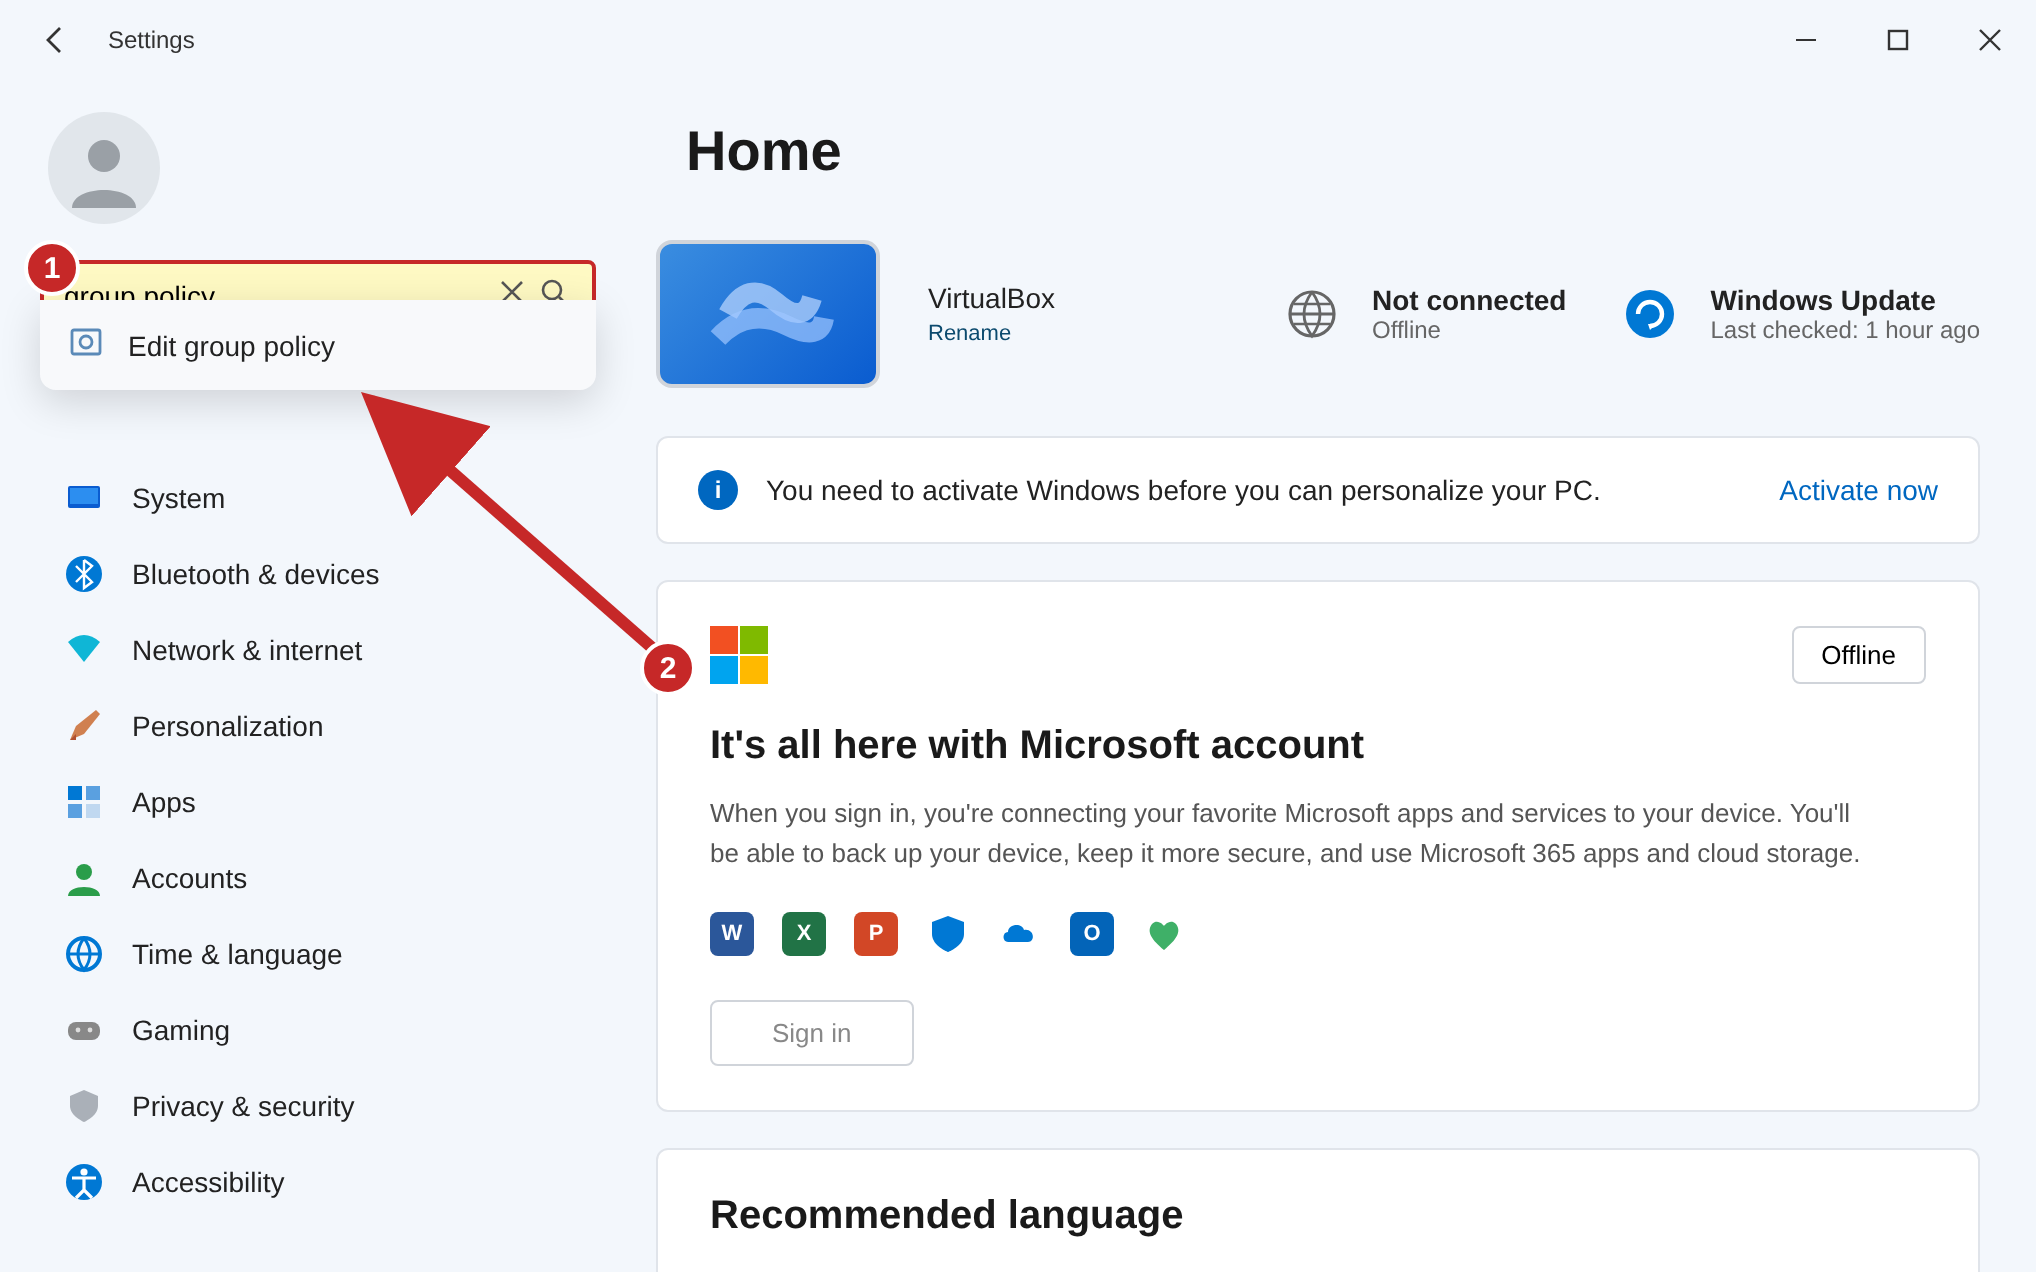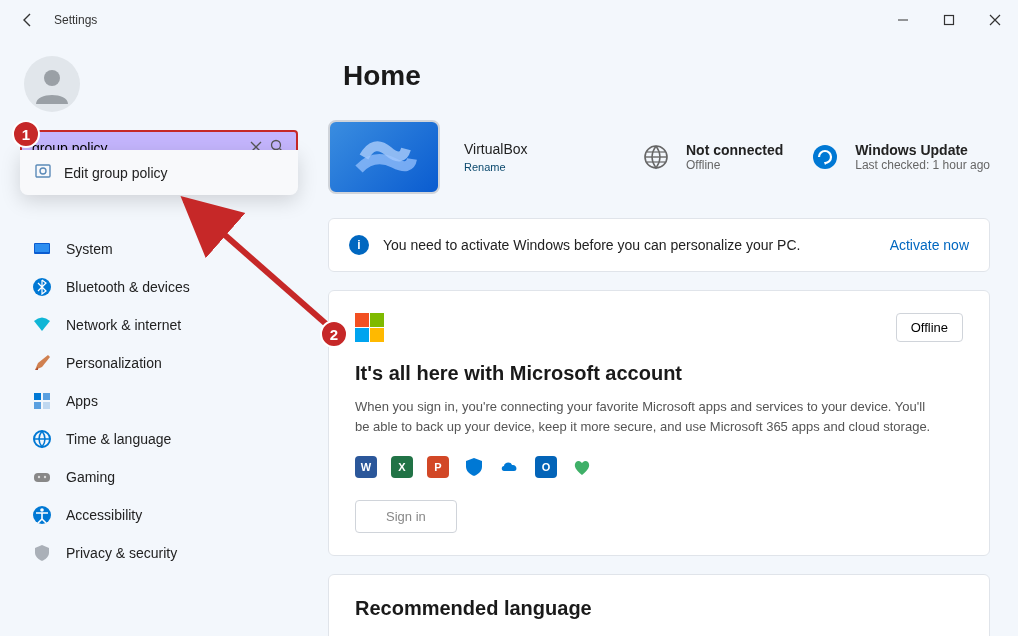--- a/index.html
+++ b/index.html
@@ -9,21 +9,21 @@
   .back { width: 16px; height: 16px; display:flex; align-items:center; justify-content:center; color:#333; }
   .title { font-size: 12px; color: #333; }
   .winctrls { display: flex; }
   .winctrl { width: 46px; height: 32px; display:flex; align-items:center; justify-content:center; color:#333; }
   .layout { display: flex; height: calc(100% - 40px); }
   .sidebar { width: 308px; padding: 16px 10px 0 20px; position: relative; }
   .user-row { display:flex; align-items:center; gap:10px; margin-bottom: 18px; padding-left:4px; }
   .avatar { width:56px; height:56px; border-radius:50%; background:#e1e6eb; display:flex; align-items:center; justify-content:center; }
   .avatar svg { fill:#9aa0a6; }
   .searchbox-wrap { position: relative; }
-  .searchbox { border: 2px solid #c62828; border-radius: 4px; background: #c4b5fd; height: 36px; display:flex; align-items:center; padding: 0 8px 0 10px; }
+  .searchbox { border: 2px solid #c62828; border-radius: 4px; background: #fef9c3; height: 36px; display:flex; align-items:center; padding: 0 8px 0 10px; }
   .searchbox input { border:none; outline:none; flex:1; font-size:14px; background:transparent; }
   .searchbox .icon-btn { color:#555; padding: 0 4px; }
   .dropdown { position:absolute; top: 20px; left:0; right:0; background:#f8f9fb; border-radius: 0 0 8px 8px; box-shadow: 0 6px 20px rgba(0,0,0,0.15); z-index: 20; overflow:hidden; }
   .dropdown-item { display:flex; align-items:center; gap:12px; padding: 12px 14px; font-size:14px; color:#222; }
   .navlist { margin-top: 64px; }
   .navitem { display:flex; align-items:center; gap:14px; padding: 9px 12px; border-radius:4px; font-size:14px; color:#222; }
   .navicon { width:20px; height:20px; display:flex; align-items:center; justify-content:center; }
   .content { flex:1; padding: 20px 28px 0 20px; overflow-y:auto; }
   .page-title { font-size: 28px; font-weight: 600; color:#1a1a1a; margin-bottom: 28px; margin-left: 15px; }
   .status-row { display:flex; align-items:center; gap: 24px; margin-bottom: 24px; }
@@ -162,54 +162,63 @@
               <rect x="11" y="2" width="7" height="7" fill="#5aa0e0"></rect>
               <rect x="2" y="11" width="7" height="7" fill="#5aa0e0"></rect>
               <rect x="11" y="11" width="7" height="7" fill="#c0d8f0"></rect>
             </svg>
           </span>
         <span>Apps</span>
       </div>
       <div class="navitem">
         <span class="navicon">
             <svg width="20" height="20">
+              <circle cx="10" cy="7" r="4" fill="#2a9d4a"></circle>
+              <path d="M2 19 C2 13 18 13 18 19 Z" fill="#2a9d4a"></path>
+            </svg>
+          </span>
+        <span>Accounts</span>
+      </div>
+      <div class="navitem">
+        <span class="navicon">
+            <svg width="20" height="20">
               <circle cx="10" cy="10" r="8" fill="none" stroke="#0078d4" stroke-width="2"></circle>
               <path d="M10 2 Q16 10 10 18 Q4 10 10 2" fill="none" stroke="#0078d4" stroke-width="1.5"></path>
               <line x1="2" y1="10" x2="18" y2="10" stroke="#0078d4" stroke-width="1.5"></line>
             </svg>
           </span>
         <span>Time &amp; language</span>
       </div>
       <div class="navitem">
         <span class="navicon">
             <svg width="20" height="20">
               <rect x="2" y="6" width="16" height="9" rx="4" fill="#888"></rect>
               <circle cx="7" cy="10" r="1.2" fill="#ddd"></circle>
               <circle cx="13" cy="10" r="1.2" fill="#ddd"></circle>
             </svg>
           </span>
         <span>Gaming</span>
       </div>
       <div class="navitem">
         <span class="navicon">
             <svg width="20" height="20">
+              <path d="M10 2 L17 5 V10 C17 15 10 18 10 18 C10 18 3 15 3 10 V5 Z" fill="#aab0b8"></path>
+            </svg>
+          </span>
+        <span>Privacy &amp; security</span>
+      </div>
+      <div class="navitem">
+        <span class="navicon">
+            <svg width="20" height="20">
               <circle cx="10" cy="10" r="9" fill="#0078d4"></circle>
               <circle cx="10" cy="5" r="1.8" fill="#fff"></circle>
               <path d="M4 8 L16 8 M10 8 V14 M10 14 L6 18 M10 14 L14 18" stroke="#fff" stroke-width="1.6"></path>
             </svg>
           </span>
         <span>Accessibility</span>
-      </div>
-      <div class="navitem">
-        <span class="navicon">
-            <svg width="20" height="20">
-              <path d="M10 2 L17 5 V10 C17 15 10 18 10 18 C10 18 3 15 3 10 V5 Z" fill="#aab0b8"></path>
-            </svg>
-          </span>
-        <span>Privacy &amp; security</span>
       </div>
     </div>
   </div>
 
   <div class="content">
     <h1 class="page-title">Home</h1>
 
     <div class="status-row">
       <div class="wallpaper-thumb">
         <svg width="80" height="56" viewBox="0 0 80 56">

